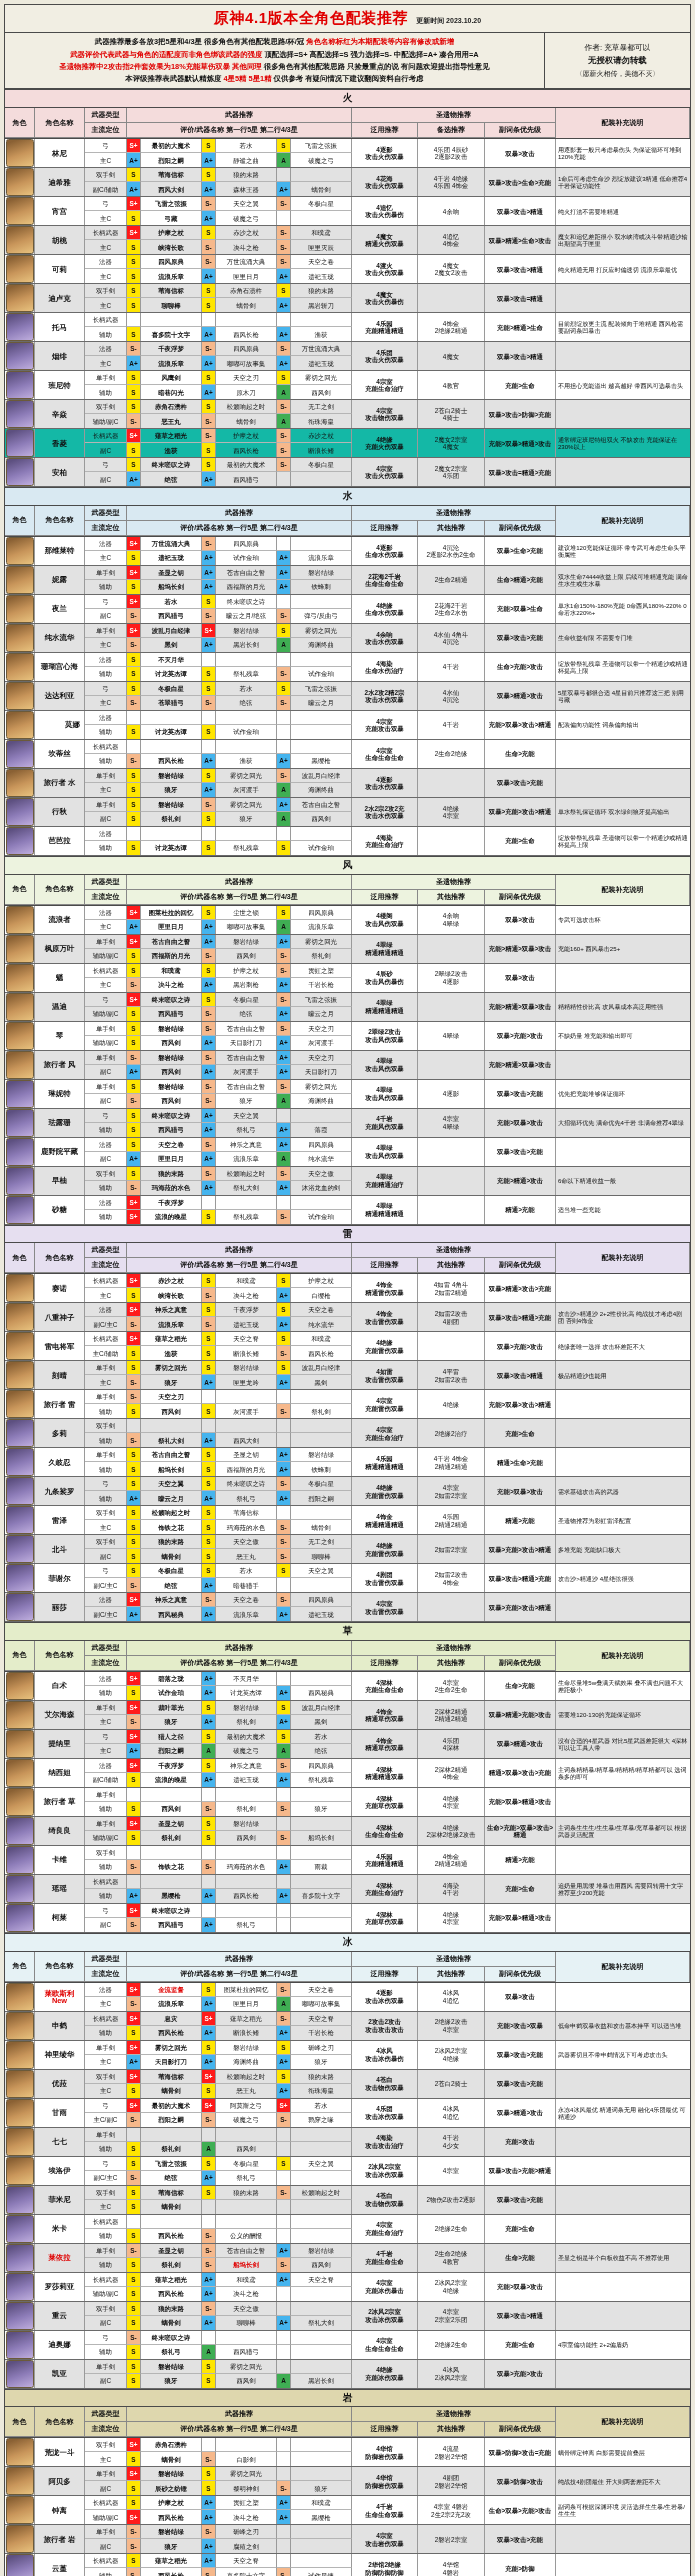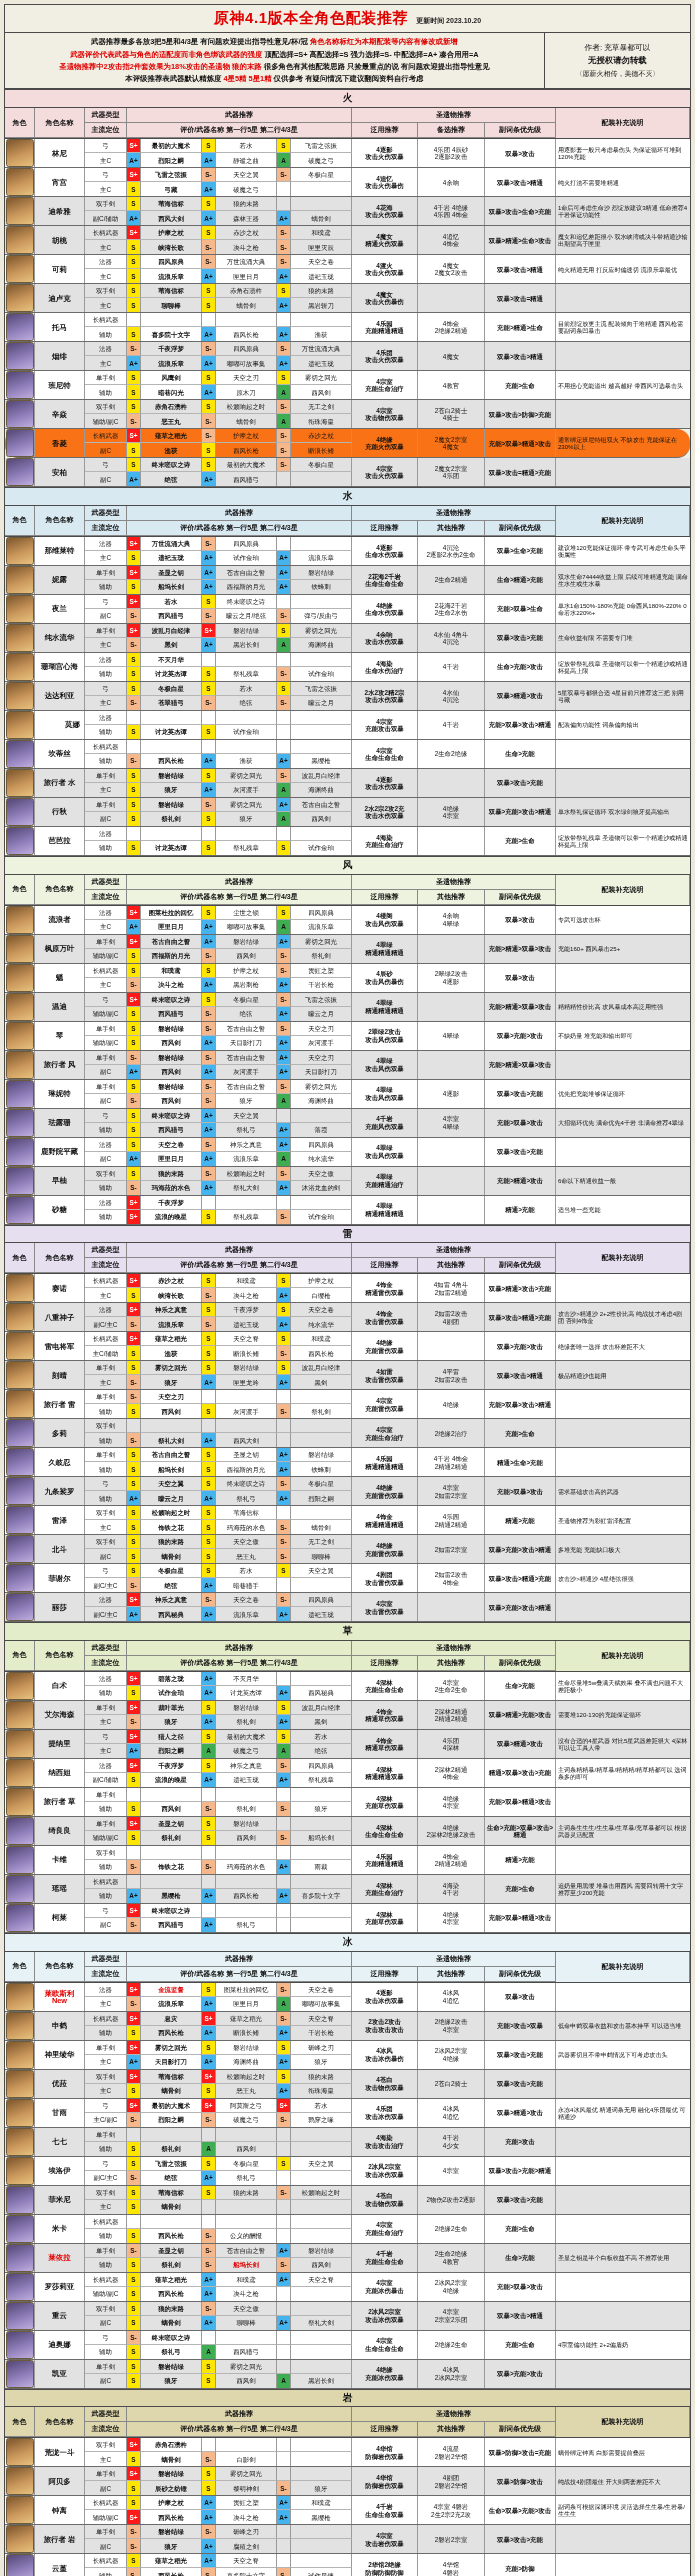--- a/index.html
+++ b/index.html
@@ -45,23 +45,23 @@
 </head>
 <body>
 
 <div class="page">
   <div class="titlebox">
     <span class="t">原神4.1版本全角色配装推荐</span>
     <span class="upd">更新时间 2023.10.20</span>
   </div>
   <div class="notes">
     <div class="notes-left" id="notes-left">
-        <div class="note-line"><span>武器推荐最多各放3把5星和4/3星 有问题欢迎提出指导性意见/杯/冠 </span><span class="red">角色名称标红为本期配装等内容有修改或新增</span></div>
+        <div class="note-line"><span>武器推荐最多各放3把5星和4/3星 很多角色有其他配装思路/杯/冠 </span><span class="red">角色名称标红为本期配装等内容有修改或新增</span></div>
         <div class="note-line"><span class="red">武器评价代表武器与角色的适配度而非角色绑该武器的强度 </span><span>顶配选择=S+ 高配选择=S 强力选择=S- 中配选择=A+ 凑合用用=A</span></div>
-        <div class="note-line"><span class="red">圣遗物推荐中2攻击指2件套效果为18%攻击的圣遗物 狼的末路 </span><span>很多角色有其他配装思路 只捡最重点的说 有问题欢迎提出指导性意见</span></div>
+        <div class="note-line"><span class="red">圣遗物推荐中2攻击指2件套效果为18%充能草伤双暴 其他同理 </span><span>很多角色有其他配装思路 只捡最重点的说 有问题欢迎提出指导性意见</span></div>
         <div class="note-line"><span>本评级推荐表武器默认精炼度 </span><span class="red">4星5精 5星1精 </span><span>仅供参考 有疑问情况下建议翻阅资料自行考虑</span></div>
       </div>
     <div class="author">
       <div class="a1">作者: 充草暴都可以</div>
       <div class="a2">无授权请勿转载</div>
       <div class="a3">〈愿薪火相传，美德不灭〉</div>
     </div>
   </div>
   <div id="table-root">
       <div class="sec-title" style="background: rgb(244, 220, 220);">火</div>
@@ -103,20 +103,52 @@
           <div>4逐影</div>
           <div>攻击火伤双暴</div>
         </div>
         <div class="cell altc" style="grid-area: 1 / 11 / 3;">
           <div>4乐团 4辰砂</div>
           <div>2逐影2攻击</div>
         </div>
         <div class="cell subc" style="grid-area: 1 / 12 / 3;">双暴&gt;攻击</div>
         <div class="cell notec" style="grid-area: 1 / 13 / 3;">用逐影套一般只考虑暴伤头 为保证循环可堆到120%充能</div>
       </div>
+      <div class="grid charrow" style="background: rgb(226, 226, 226); grid-template-rows: 14px 14px;">
+        <div class="avatar-wrap" style="grid-area: 1 / 1 / 3;">
+          <div class="ava r5"></div>
+        </div>
+        <div class="cell cname" style="grid-area: 1 / 2 / 3;">
+          <span>迪希雅</span>
+        </div>
+        <div class="cell sub-top" style="grid-area: 1 / 3;">双手剑</div>
+        <div class="cell" style="grid-area: 2 / 3;">副C/辅助</div>
+        <div class="badge sub-top" style="background: rgb(255, 230, 0); color: rgb(17, 17, 17); grid-area: 1 / 4;">S</div>
+        <div class="cell sub-top wname first" style="grid-area: 1 / 5;">苇海信标</div>
+        <div class="badge sub-top" style="background: rgb(255, 230, 0); color: rgb(17, 17, 17); grid-area: 1 / 6;">S</div>
+        <div class="cell sub-top wname" style="grid-area: 1 / 7;">狼的末路</div>
+        <div class="badge sub-top" style="grid-area: 1 / 8;"></div>
+        <div class="cell sub-top wname" style="grid-area: 1 / 9;"></div>
+        <div class="badge" style="background: rgb(69, 180, 238); color: rgb(17, 17, 17); grid-area: 2 / 4;">A+</div>
+        <div class="cell wname first" style="grid-area: 2 / 5;">西风大剑</div>
+        <div class="badge" style="background: rgb(69, 180, 238); color: rgb(17, 17, 17); grid-area: 2 / 6;">A+</div>
+        <div class="cell wname" style="grid-area: 2 / 7;">森林王器</div>
+        <div class="badge" style="background: rgb(69, 180, 238); color: rgb(17, 17, 17); grid-area: 2 / 8;">A+</div>
+        <div class="cell wname" style="grid-area: 2 / 9;">螭骨剑</div>
+        <div class="cell fan" style="grid-area: 1 / 10 / 3;">
+          <div>4花海</div>
+          <div>攻击火伤双暴</div>
+        </div>
+        <div class="cell altc" style="grid-area: 1 / 11 / 3;">
+          <div>4千岩 4绝缘</div>
+          <div>4乐园 4饰金</div>
+        </div>
+        <div class="cell subc" style="grid-area: 1 / 12 / 3;">双暴&gt;攻击&gt;生命&gt;充能</div>
+        <div class="cell notec" style="grid-area: 1 / 13 / 3;">1命后可考虑生命沙 烈绽放建议3精通 低命推荐4千岩保证功能性</div>
+      </div>
       <div class="grid charrow" style="background: rgb(255, 255, 255); grid-template-rows: 14px 14px;">
         <div class="avatar-wrap" style="grid-area: 1 / 1 / 3;">
           <div class="ava r5"></div>
         </div>
         <div class="cell cname" style="grid-area: 1 / 2 / 3;">
           <span>宵宫</span>
         </div>
         <div class="cell sub-top" style="grid-area: 1 / 3;">弓</div>
         <div class="cell" style="grid-area: 2 / 3;">主C</div>
         <div class="badge sub-top" style="background: rgb(255, 26, 26); color: rgb(255, 255, 255); grid-area: 1 / 4;">S+</div>
@@ -133,52 +165,20 @@
         <div class="cell wname" style="grid-area: 2 / 9;"></div>
         <div class="cell fan" style="grid-area: 1 / 10 / 3;">
           <div>4追忆</div>
           <div>攻击火伤暴伤</div>
         </div>
         <div class="cell altc" style="grid-area: 1 / 11 / 3;">
           <div>4余响</div>
         </div>
         <div class="cell subc" style="grid-area: 1 / 12 / 3;">双暴&gt;攻击&gt;精通</div>
         <div class="cell notec" style="grid-area: 1 / 13 / 3;">纯火打法不需要堆精通</div>
-      </div>
-      <div class="grid charrow" style="background: rgb(226, 226, 226); grid-template-rows: 14px 14px;">
-        <div class="avatar-wrap" style="grid-area: 1 / 1 / 3;">
-          <div class="ava r5"></div>
-        </div>
-        <div class="cell cname" style="grid-area: 1 / 2 / 3;">
-          <span>迪希雅</span>
-        </div>
-        <div class="cell sub-top" style="grid-area: 1 / 3;">双手剑</div>
-        <div class="cell" style="grid-area: 2 / 3;">副C/辅助</div>
-        <div class="badge sub-top" style="background: rgb(255, 230, 0); color: rgb(17, 17, 17); grid-area: 1 / 4;">S</div>
-        <div class="cell sub-top wname first" style="grid-area: 1 / 5;">苇海信标</div>
-        <div class="badge sub-top" style="background: rgb(255, 230, 0); color: rgb(17, 17, 17); grid-area: 1 / 6;">S</div>
-        <div class="cell sub-top wname" style="grid-area: 1 / 7;">狼的末路</div>
-        <div class="badge sub-top" style="grid-area: 1 / 8;"></div>
-        <div class="cell sub-top wname" style="grid-area: 1 / 9;"></div>
-        <div class="badge" style="background: rgb(69, 180, 238); color: rgb(17, 17, 17); grid-area: 2 / 4;">A+</div>
-        <div class="cell wname first" style="grid-area: 2 / 5;">西风大剑</div>
-        <div class="badge" style="background: rgb(69, 180, 238); color: rgb(17, 17, 17); grid-area: 2 / 6;">A+</div>
-        <div class="cell wname" style="grid-area: 2 / 7;">森林王器</div>
-        <div class="badge" style="background: rgb(69, 180, 238); color: rgb(17, 17, 17); grid-area: 2 / 8;">A+</div>
-        <div class="cell wname" style="grid-area: 2 / 9;">螭骨剑</div>
-        <div class="cell fan" style="grid-area: 1 / 10 / 3;">
-          <div>4花海</div>
-          <div>攻击火伤双暴</div>
-        </div>
-        <div class="cell altc" style="grid-area: 1 / 11 / 3;">
-          <div>4千岩 4绝缘</div>
-          <div>4乐园 4饰金</div>
-        </div>
-        <div class="cell subc" style="grid-area: 1 / 12 / 3;">双暴&gt;攻击&gt;生命&gt;充能</div>
-        <div class="cell notec" style="grid-area: 1 / 13 / 3;">1命后可考虑生命沙 烈绽放建议3精通 低命推荐4千岩保证功能性</div>
       </div>
       <div class="grid charrow" style="background: rgb(226, 226, 226); grid-template-rows: 14px 14px;">
         <div class="avatar-wrap" style="grid-area: 1 / 1 / 3;">
           <div class="ava r5"></div>
         </div>
         <div class="cell cname" style="grid-area: 1 / 2 / 3;">
           <span>胡桃</span>
         </div>
         <div class="cell sub-top" style="grid-area: 1 / 3;">长柄武器</div>
         <div class="cell" style="grid-area: 2 / 3;">主C</div>
@@ -385,21 +385,21 @@
           <div>4宗室</div>
           <div>攻击物伤双暴</div>
         </div>
         <div class="cell altc" style="grid-area: 1 / 11 / 3;">
           <div>2苍白2骑士</div>
           <div>4骑士</div>
         </div>
         <div class="cell subc" style="grid-area: 1 / 12 / 3;">双暴&gt;攻击&gt;防御&gt;充能</div>
         <div class="cell notec" style="grid-area: 1 / 13 / 3;"></div>
       </div>
-      <div class="grid charrow" style="background: #f97316; grid-template-rows: 14px 14px; border-radius: 13px;">
+      <div class="grid charrow" style="background: #14b8a6; grid-template-rows: 14px 14px;">
         <div class="avatar-wrap" style="grid-area: 1 / 1 / 3;">
           <div class="ava r4"></div>
         </div>
         <div class="cell cname" style="grid-area: 1 / 2 / 3;">
           <span>香菱</span>
         </div>
         <div class="cell sub-top" style="grid-area: 1 / 3;">长柄武器</div>
         <div class="cell" style="grid-area: 2 / 3;">副C</div>
         <div class="badge sub-top" style="background: rgb(255, 26, 26); color: rgb(255, 255, 255); grid-area: 1 / 4;">S+</div>
         <div class="cell sub-top wname first" style="grid-area: 1 / 5;">薙草之稻光</div>

